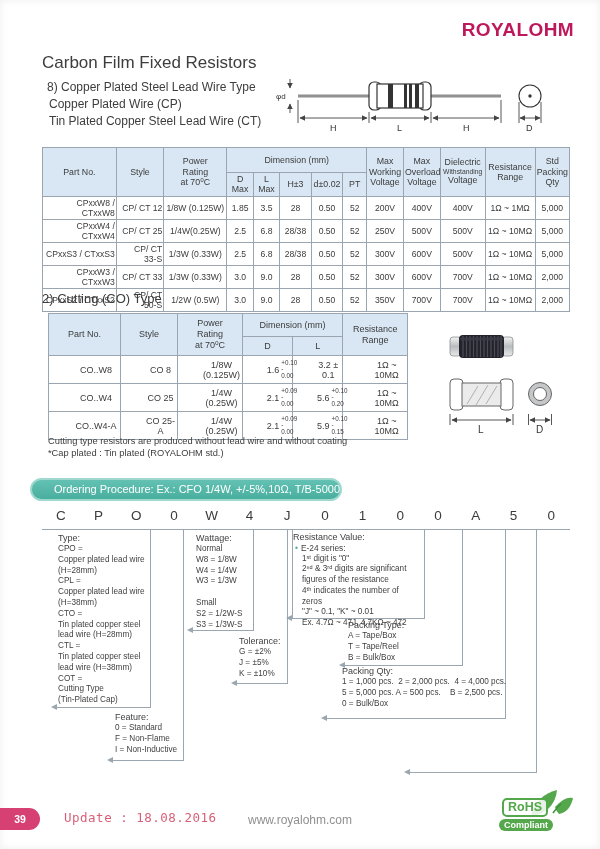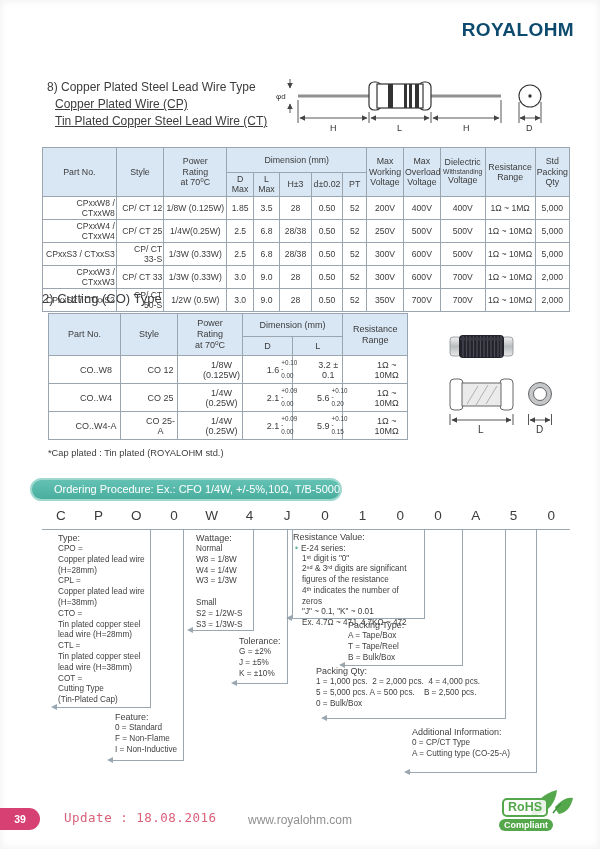--- a/index.html
+++ b/index.html
@@ -1,24 +1,24 @@
 <!DOCTYPE html>
 <html><head>
 <meta charset="utf-8">
 <style>
   html,body{margin:0;padding:0;background:#fff;}
   .page{position:relative;width:600px;height:849px;background:#fff;overflow:hidden;
         font-family:"Liberation Sans","DejaVu Sans",sans-serif;color:#3b3b3b;
         box-shadow:inset 0 0 8px rgba(0,0,0,0.07);}
   .abs{position:absolute;}
   
-  .brand{position:absolute;top:19px;right:26px;font-size:19px;font-weight:bold;color:#0c4a6e;letter-spacing:.4px;}
+  .brand{position:absolute;top:19px;right:26px;font-size:19px;font-weight:bold;color:#be185d;letter-spacing:.4px;}
   .title{position:absolute;left:42px;top:53px;font-size:17px;font-weight:400;color:#3d3d3d;margin:0;}
   .sec1{position:absolute;left:47px;top:79px;font-size:12px;line-height:17px;color:#3d3d3d;}
-  .sec1 .ind{margin-left:8px;text-decoration:underline;}
+  .sec1 .ind{margin-left:2px;}
   
   table{border-collapse:collapse;table-layout:fixed;color:#3b3b3b;}
   th,td{border:1px solid #9aa5af;text-align:center;padding:1px;}
   th{background:#d9e7f4;font-weight:normal;}
   .pre{white-space:pre-line;}
   .t1{position:absolute;left:42px;top:147px;width:528px;font-size:8.6px;}
   .t1 th{font-size:8.8px;line-height:1.18;}
   .t1 thead tr:first-child th{height:22px;}
   .t1 thead tr:last-child th{height:15px;}
   .t1 tbody td{height:16.5px;}
@@ -63,20 +63,21 @@
             font-weight:bold;font-size:12.5px;color:#54a74b;background:rgba(255,255,255,.85);line-height:15px;z-index:1;}
   .rohs-pill{position:absolute;left:0;top:30px;background:#54a74b;border-radius:8px;padding:1px 5px;
              color:#fff;font-size:9px;font-weight:bold;z-index:1;}
 </style>
 </head>
 <body>
 
 <div class="page">
 
   <div class="brand">ROYALOHM</div>
+  <h1 class="title">Carbon Film Fixed Resistors</h1>
 
   <div class="sec1">
     <div>8) Copper Plated Steel Lead Wire Type</div>
     <div class="ind">Copper Plated Wire (CP)</div>
     <div class="ind">Tin Plated Copper Steel Lead Wire (CT)</div>
   </div>
 
   <svg class="abs" style="left:276px;top:72px" width="300" height="70" viewBox="0 0 300 70">
     <defs>
       <marker id="arrA" viewBox="0 0 10 10" refX="9" refY="5" markerWidth="6.5" markerHeight="6.5" orient="auto-start-reverse">
@@ -269,21 +270,21 @@
 Range</th>
       </tr>
       <tr>
         <th>D</th>
         <th>L</th>
       </tr>
     </thead>
     <tbody>
       <tr>
         <td>CO..W8</td>
-        <td>CO 12</td>
+        <td>CO 8</td>
         <td>1/8W (0.125W)</td>
         <td><span class="tw">
               <span class="tv">1.6</span>
               <span class="ts">
                 <span>+0.10</span>
                 <span>- 0.00</span>
               </span>
             </span></td>
         <td><span class="tw">
               <span class="tv">3.2 ± 0.1</span>
@@ -389,20 +390,21 @@
       <line x1="88.5" y1="98" x2="88.5" y2="109"></line>
       <line x1="111.5" y1="98" x2="111.5" y2="109"></line>
       <line x1="90" y1="104" x2="110" y2="104" marker-start="url(#arrB)" marker-end="url(#arrB)"></line>
     </g>
     <g font-size="10" fill="#333">
       <text x="38" y="117">L</text>
       <text x="96" y="117">D</text>
     </g>
   </svg>
 
+  <div class="note" style="top:436px">Cutting type resistors are produced without lead wire and without coating</div>
   <div class="note" style="top:448px">*Cap plated : Tin plated (ROYALOHM std.)</div>
 
   <div class="pill">Ordering Procedure: Ex.: CFO 1/4W, +/-5%,10Ω, T/B-5000</div>
 
   <div class="coderow">
     <span>C</span>
     <span>P</span>
     <span>O</span>
     <span>0</span>
     <span>W</span>
@@ -488,30 +490,25 @@
 4ᵗʰ indicates the number of zeros
 "J" ~ 0.1, "K" ~ 0.01
 Ex. 4.7Ω ~ 47J, 4.7KΩ ~ 472</div>
   </div>
   <div class="obox" style="left:348px;top:620px;width:80px">
     <div class="bt">Packing Type:</div>
     <div class="bb">A = Tape/Box
 T = Tape/Reel
 B = Bulk/Box</div>
   </div>
-  <div class="obox" style="left:316px;top:666px;width:176px">
+  <div class="obox" style="left:342px;top:666px;width:176px">
     <div class="bt">Packing Qty:</div>
     <div class="bb">1 = 1,000 pcs.  2 = 2,000 pcs.  4 = 4,000 pcs.
 5 = 5,000 pcs. A = 500 pcs.    B = 2,500 pcs.
 0 = Bulk/Box</div>
-  </div>
-  <div class="obox" style="left:412px;top:727px;width:128px">
-    <div class="bt">Additional Information:</div>
-    <div class="bb">0 = CP/CT Type
-A = Cutting type (CO-25-A)</div>
   </div>
 
   <div class="badge">39</div>
   <div class="update">Update : 18.08.2016</div>
   <div class="site">www.royalohm.com</div>
   <div class="rohs">
     <svg width="48" height="32" viewBox="0 0 48 32">
       <path d="M4,28 Q10,8 30,3 Q28,22 10,28 Q6,29 4,28 Z" fill="#54a74b"></path>
       <path d="M28,20 Q38,9 46,11 Q43,25 32,27 Q29,24 28,20 Z" fill="#54a74b"></path>
       <path d="M26,26 Q30,20 34,17" stroke="#3e8f3c" stroke-width="1.5" fill="none"></path>

